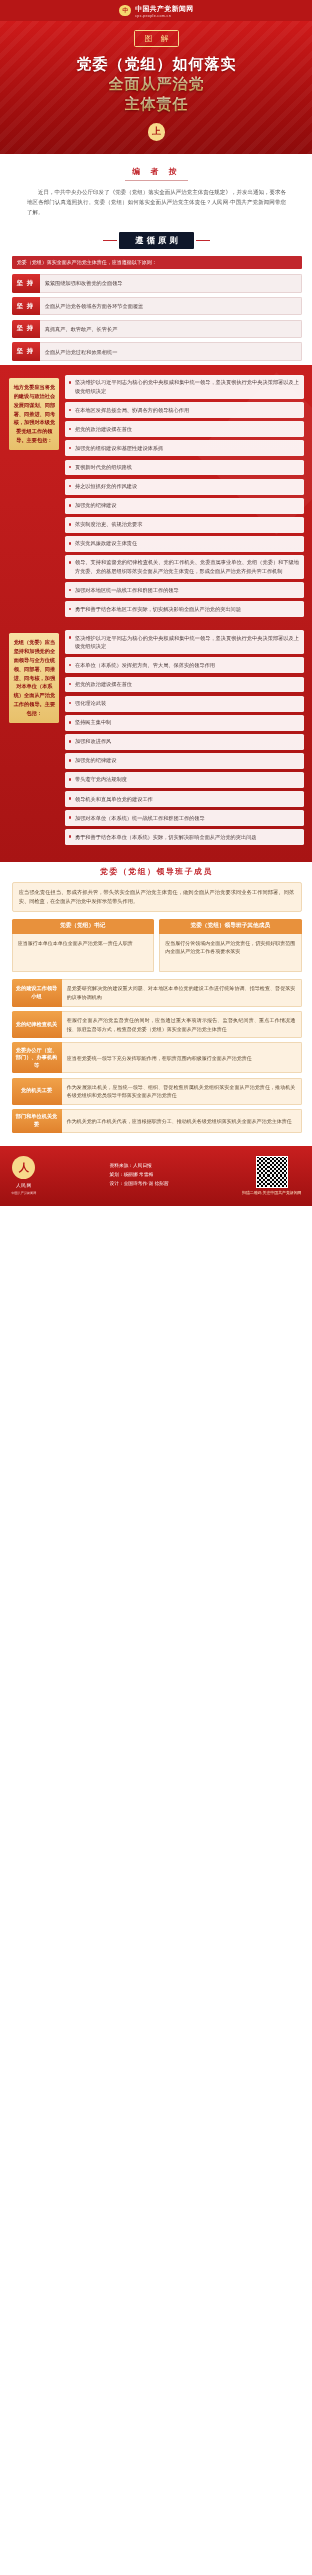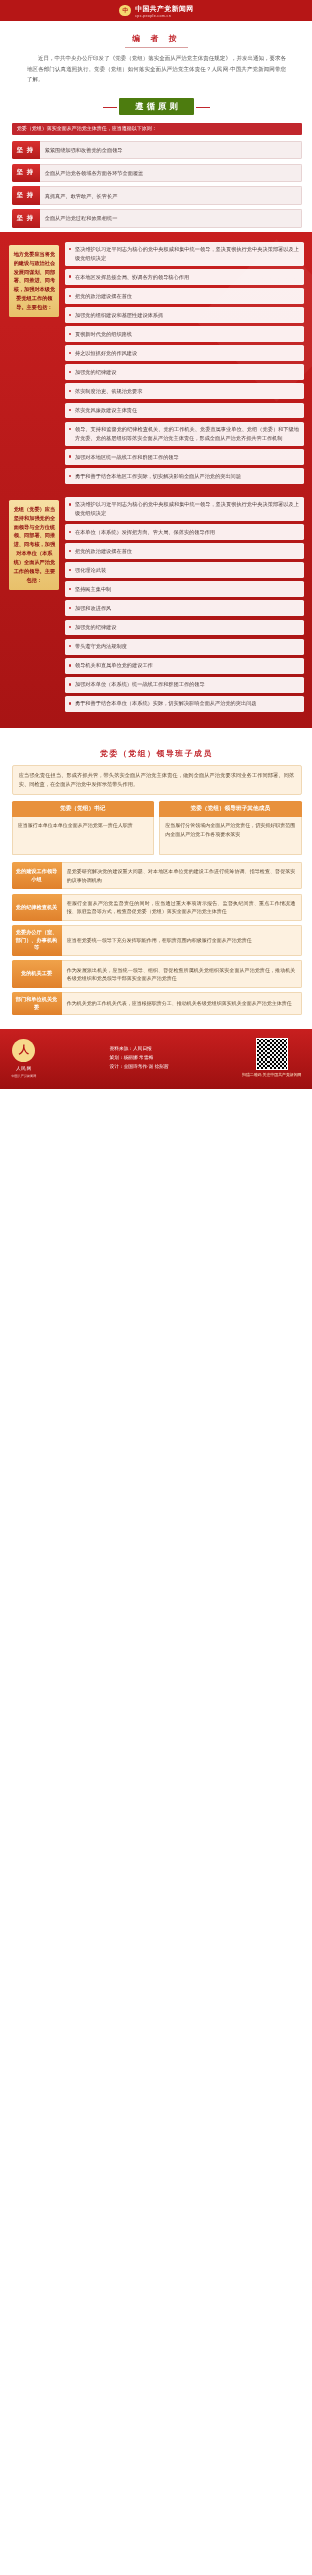--- a/index.html
+++ b/index.html
@@ -80,21 +80,21 @@
     position:relative; z-index:2;
   }
 
   
   .sec-title {
     text-align:center;
     margin: 13.6px auto 7.3px auto;
   }
   .sec-title .band {
     display:inline-block;
-    background:#4d7c0f;
+    background:#0f172a;
     color:#fff;
     font-size: 8.3px;
     letter-spacing: 3.1px;
     padding: 3.1px 13.6px 3.1px 16.7px;
     border-radius: 1px;
     font-weight: bold;
     position: relative;
   }
   .sec-title .band::before, .sec-title .band::after{
     content:"";
@@ -203,21 +203,21 @@
     padding-left: 10.4px;
     text-align: justify;
   }
   .r-item::before {
     content:"";
     position:absolute; left:4.2px; top:6.3px;
     width:2.6px; height:2.6px; border-radius:50%; background:#c1272d;
   }
 
   
-  .leaders { padding: 0 11.5px; margin-top: 20px;}
+  .leaders { padding: 0 11.5px; margin-top: 4px;}
   .lead-title {
     text-align:center; color:#c1272d; font-weight:bold;
     font-size: 7.8px; letter-spacing: 1.6px; margin-bottom: 5.2px;
   }
   .lead-card {
     background: #fdf1e0;
     border: 0.5px solid #f0d8b4;
     border-radius: 2.1px;
     font-size: 5.2px;
     line-height:1.75;
@@ -317,20 +317,29 @@
 <div class="page">
 
   <div class="topbar">
     <div class="seal">中</div>
     <div>
       <span class="tb-txt">中国共产党新闻网</span>
       <span class="tb-sub">cpc.people.com.cn</span>
     </div>
   </div>
 
+  <div class="hero">
+    <div class="tujie">图 解</div>
+    <h1>
+      <span>党委（党组）如何落实</span><br>
+      <span class="gold">全面从严治党</span><br>
+      <span class="gold">主体责任</span>
+    </h1>
+    <div class="shang">上</div>
+  </div>
 
   <div class="editor-wrap">
     <div class="editor-head">编 者 按</div>
     <div class="editor-rule"></div>
     <div class="editor-body">近日，中共中央办公厅印发了《党委（党组）落实全面从严治党主体责任规定》，并发出通知，要求各地区各部门认真遵照执行。党委（党组）如何落实全面从严治党主体责任？人民网·中国共产党新闻网带您了解。</div>
   </div>
 
   <div class="sec-title">
     <span class="band">遵循原则</span>
   </div>

